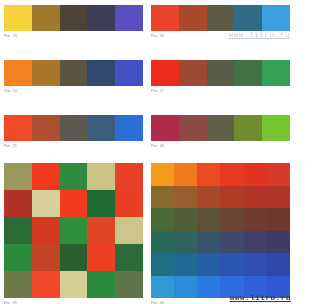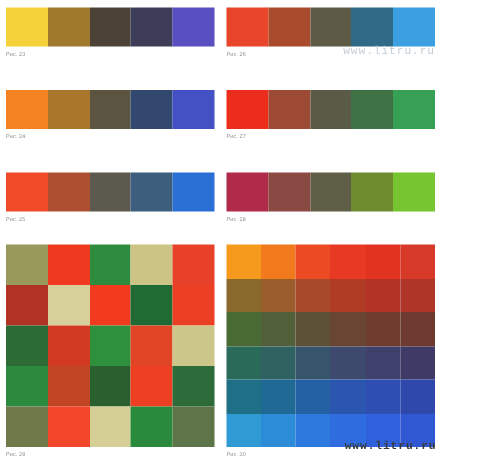--- a/index.html
+++ b/index.html
@@ -72,20 +72,21 @@
     grid-template-rows: repeat(6, 1fr);
   }
   .gboard .sq { width: 100%; height: 100%; }
 
   .watermark {
     position: absolute;
     font-family: "Liberation Mono", monospace;
     font-size: 7.5px;
     letter-spacing: 0.6px;
     white-space: nowrap;
+    text-decoration: underline;
   }
   .wm-top {
     right: 4px;
     top: 31px;
     color: #b9c6cf;
     opacity: 0.85;
   }
   .wm-bottom {
     right: 3px;
     bottom: 2px;

